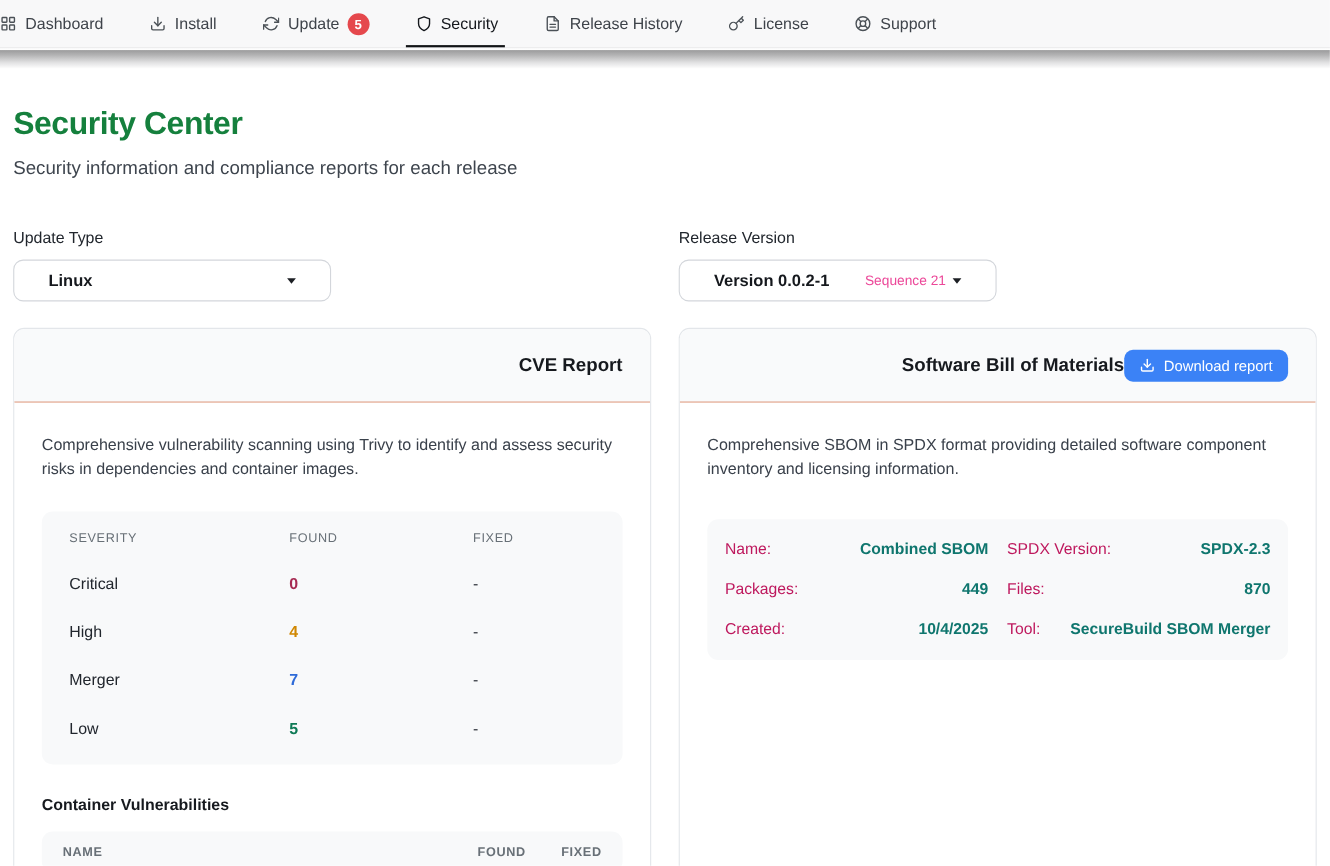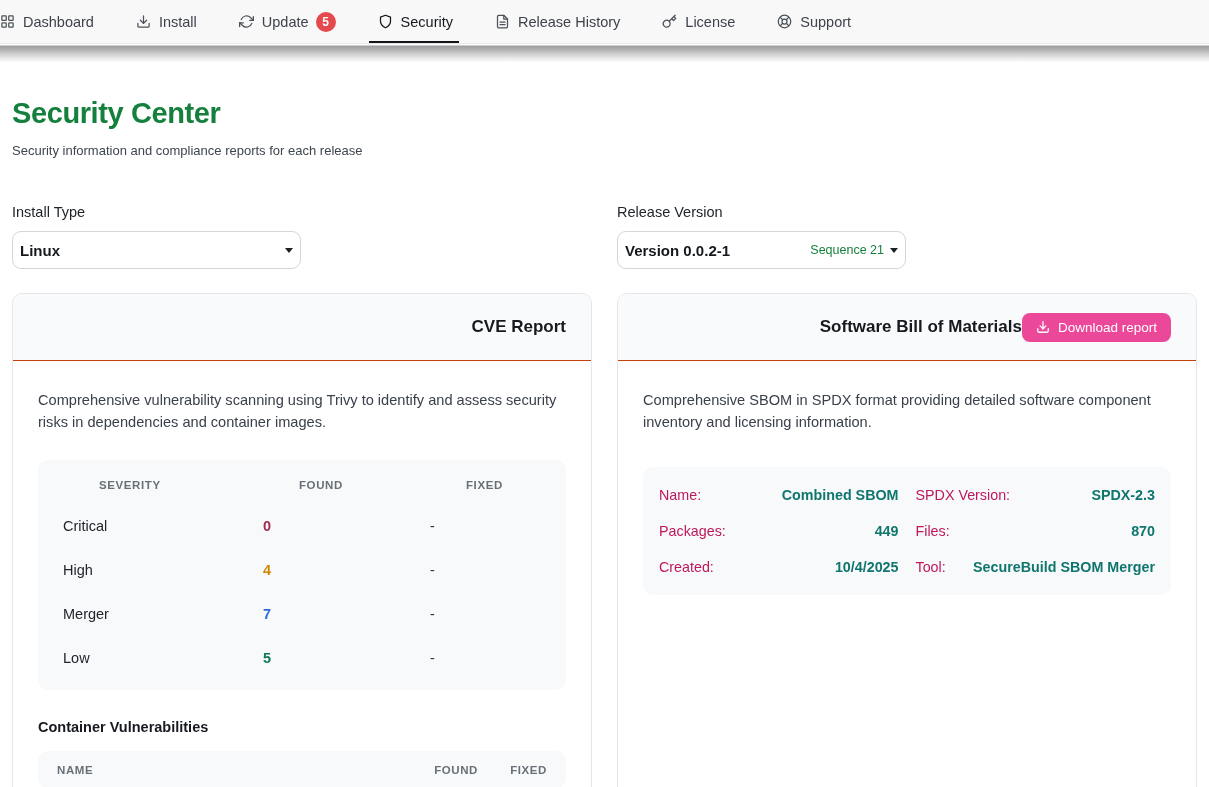--- a/index.html
+++ b/index.html
@@ -20,31 +20,31 @@
     font-size:12px; font-weight:700; display:flex; align-items:center;
     justify-content:center; margin-left:-1px; padding:0 6px; }
 
   .scroll-shadow { height:18px;
     background:linear-gradient(to bottom,#fdfdfd 0,#fdfdfd 1px,#9d9d9e 2px,#b5b5b6 35%,#e2e2e3 72%,#fcfcfc 100%); }
 
   
   .content { padding:0 12px; }
   h1.page-title { margin-top:35px; font-size:29px; font-weight:700;
     letter-spacing:-0.4px; color:#15803d; }
-  .subtitle { margin-top:13px; font-size:13px; color:#3e454e; }
+  .subtitle { margin-top:13px; font-size:17px; color:#3e454e; }
 
   
   .filters-row { display:flex; gap:25px; margin-top:46px; }
   .filter-col { flex:1; }
   .filter-label { font-size:14.5px; color:#21262d; display:block; margin-bottom:11px; }
   .select { width:289px; height:38px; background:#fff; border:1px solid #d3d6db;
     border-radius:9px; display:flex; align-items:center; justify-content:space-between;
-    padding:0 7px; cursor:pointer; }
+    padding:0 31px; cursor:pointer; }
   .select-value { font-size:15px; font-weight:700; color:#15181d; }
-  .select-meta { display:flex; align-items:center; gap:6px; font-size:12.5px; color:#15803d; }
+  .select-meta { display:flex; align-items:center; gap:6px; font-size:12.5px; color:#ec4899; }
   .caret { width:0; height:0; border-left:4.5px solid transparent;
     border-right:4.5px solid transparent; border-top:5.5px solid #1c1f24; }
 
   
   .cards-row { display:flex; gap:25px; margin-top:24px; align-items:stretch; }
   .card { flex:1; border:1px solid #e3e6ea; border-radius:10px; background:#fff;
     display:flex; flex-direction:column; min-height:560px; }
   .card-header { background:#f9fafb; border-bottom:1px solid #c2410c;
     border-radius:10px 10px 0 0; padding:0 25px; height:67px;
     display:flex; align-items:center; justify-content:flex-end; }
@@ -55,22 +55,22 @@
   .btn-primary { display:flex; align-items:center; gap:8px; border:none;
     border-radius:8px; color:#fff; font-size:13.5px; font-weight:500;
     padding:7px 14px; cursor:pointer; font-family:inherit; }
 
   
   .sev-table { margin-top:27px; background:#f8f9fa; border-radius:10px;
     padding:6px 0 10px; }
   .sev-head, .sev-row { display:grid; grid-template-columns:200px 167px auto;
     padding:0 25px; align-items:center; }
   .sev-head { height:38px; }
-  .sev-head span { font-size:11.5px; font-weight:700; letter-spacing:0.6px;
-    color:#687077;margin-left:36px; }
+  .sev-head span { font-size:11.5px; font-weight:400; letter-spacing:0.6px;
+    color:#687077; }
   .sev-row { height:44px; font-size:14.5px; color:#21262d; }
   .sev-found { font-weight:600; }
   .sev-fixed { color:#30353c; }
 
   .ct-title { margin-top:29px; font-size:14.5px; font-weight:700; color:#16191e; }
   .ct-head { margin-top:16px; background:#f8f9fa; border-radius:10px;
     height:37px; display:flex; align-items:center; padding:0 19px; }
   .ct-head span { font-size:11.5px; font-weight:700; letter-spacing:0.6px; color:#687077; }
   .ct-name { flex:1; }
   .ct-found { width:76px; }
@@ -167,21 +167,21 @@
 </header>
 
 <div class="scroll-shadow"></div>
 
 <main class="content">
   <h1 class="page-title">Security Center</h1>
   <p class="subtitle">Security information and compliance reports for each release</p>
 
   <div class="filters-row">
     <div class="filter-col">
-      <label class="filter-label">Install Type</label>
+      <label class="filter-label">Update Type</label>
       <div class="select">
         <span class="select-value">Linux</span>
         <span class="caret"></span>
       </div>
     </div>
     <div class="filter-col">
       <label class="filter-label">Release Version</label>
       <div class="select">
         <span class="select-value">Version 0.0.2-1</span>
         <span class="select-meta">
@@ -234,21 +234,21 @@
           <span class="ct-name">NAME</span>
           <span class="ct-found">FOUND</span>
           <span class="ct-fixed">FIXED</span>
         </div>
       </div>
     </section>
 
     <section class="card">
       <div class="card-header">
         <h2>Software Bill of Materials</h2>
-        <button class="btn-primary" style="background: #ec4899;">
+        <button class="btn-primary" style="background: #3b82f6;">
           <span>
             <svg width="14" height="14" viewBox="0 0 24 24" fill="none" stroke="#ffffff" stroke-width="2.2" stroke-linecap="round" stroke-linejoin="round">
                 <path d="M21 15v4a2 2 0 0 1-2 2H5a2 2 0 0 1-2-2v-4"></path>
                 <polyline points="7 10 12 15 17 10"></polyline>
                 <line x1="12" y1="15" x2="12" y2="3"></line>
               </svg>
           </span>
           <span>Download report</span>
         </button>
       </div>

